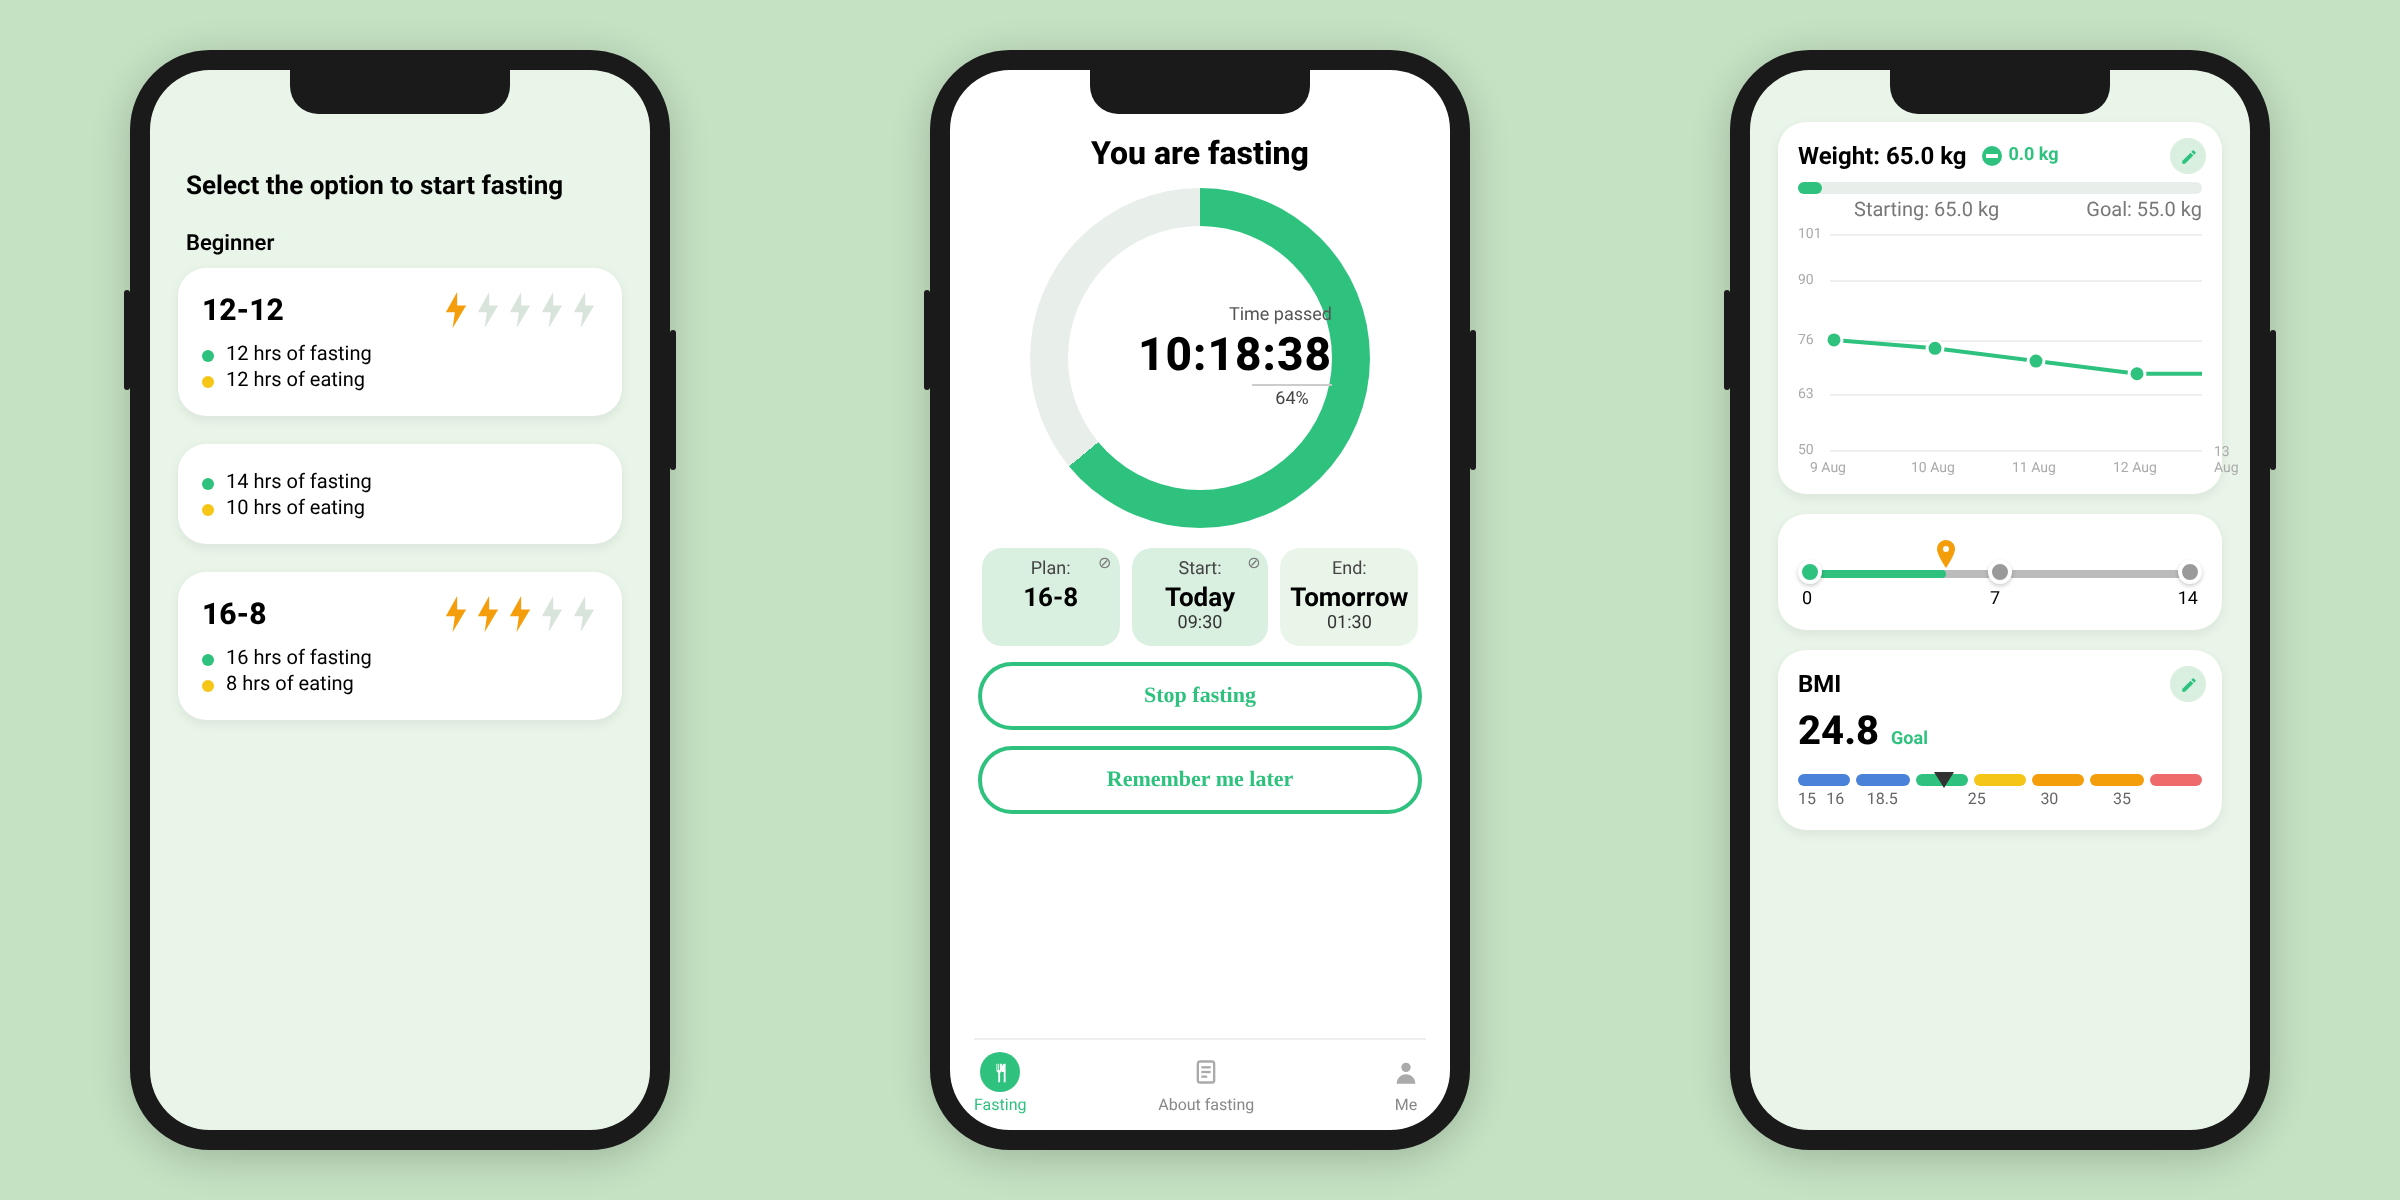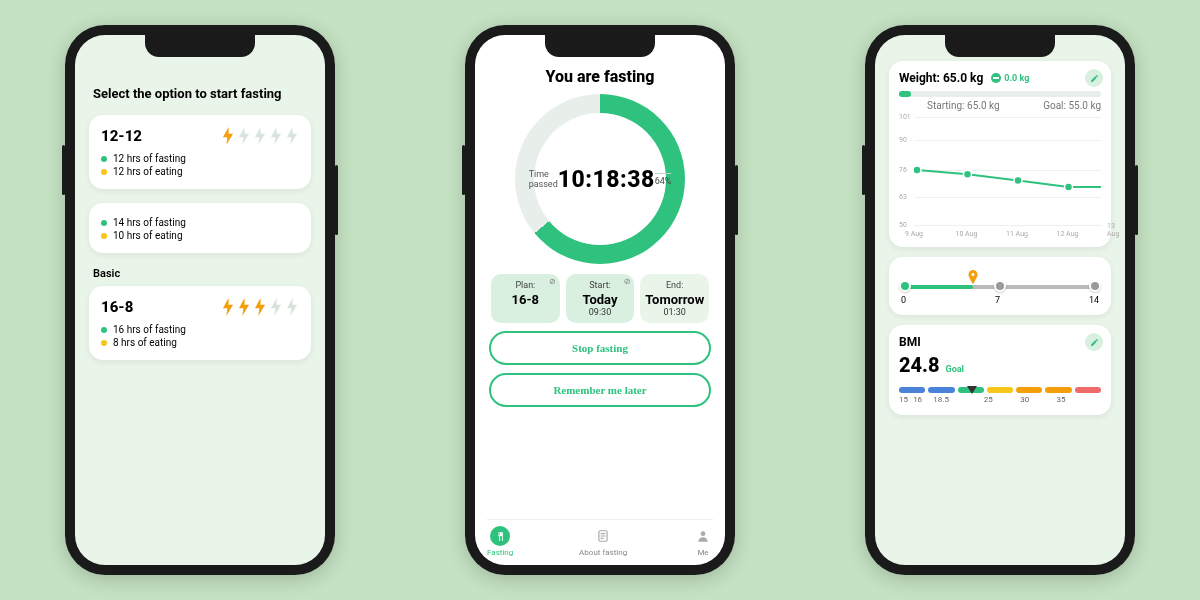--- a/index.html
+++ b/index.html
@@ -20,21 +20,21 @@
   .bolt-icon { width:14px; height:18px; }
   .plan-line { font-size:10px; display:flex; align-items:center; gap:6px; margin-top:2px; }
   .dot { width:6px; height:6px; border-radius:50%; display:inline-block; }
   .dot.green { background:#2ec27e; }
   .dot.yellow { background:#f5c518; }
 
   
   .s2-title { font-size:16px; font-weight:800; text-align:center; margin-bottom:8px; }
   .ring-wrap { display:flex; justify-content:center; margin-bottom:10px; position:relative; }
   .ring { width:170px; height:170px; border-radius:50%; background:conic-gradient(#2ec27e 0 64%, #e8eee9 64% 100%); display:flex; align-items:center; justify-content:center; }
-  .ring-inner { width:132px; height:132px; background:#fff; border-radius:50%; display:flex; flex-direction:row; align-items:center; justify-content:center; }
+  .ring-inner { width:132px; height:132px; background:#fff; border-radius:50%; display:flex; flex-direction:column; align-items:flex-end; justify-content:center; }
   .ring-label { font-size:9px; color:#555; }
   .ring-time { font-size:23px; font-weight:800; letter-spacing:0.5px; margin:1px 0; }
   .ring-pct { font-size:9px; color:#444; border-top:1px solid #ccc; padding-top:2px; width:40px; text-align:center; }
   .slot-row { display:flex; gap:6px; margin:6px 2px; }
   .slot { flex:1; background:#eaf5ea; border-radius:10px; padding:6px 4px; text-align:center; position:relative; }
   .slot.editable { background:#d9efe0; }
   .slot-head { font-size:9px; color:#444; margin-bottom:2px; }
   .slot-main { font-size:13px; font-weight:700; }
   .slot-sub { font-size:9px; color:#333; }
   .slot-edit { position:absolute; top:3px; right:4px; font-size:8px; color:#7a7a7a; }
@@ -76,20 +76,21 @@
   .bmi-labels span { flex:0 0 auto; }
 </style>
 </head>
 <body>
 
 <div class="phone">
   <div class="btn-right"></div>
   <div class="screen">
     <div class="s1-title">Select the option to start fasting</div>
     <div id="s1-groups">
+        <div class="s1-group-label">Beginner</div>
         <div class="plan-card">
       <div class="plan-title">
             <span>12-12</span>
             <span class="bolts">
               <svg class="bolt-icon" viewBox="0 0 24 32">
                 <path fill="#f59e0b" d="M13 0 L3 18 H11 L9 32 L21 12 H13 Z"></path>
               </svg>
               <svg class="bolt-icon" viewBox="0 0 24 32">
                 <path fill="#d8e4da" d="M13 0 L3 18 H11 L9 32 L21 12 H13 Z"></path>
               </svg>
@@ -116,21 +117,20 @@
         <div class="plan-card">
       <div class="plan-line">
             <span class="dot green"></span>
             <span>14 hrs of fasting</span>
           </div>
       <div class="plan-line">
             <span class="dot yellow"></span>
             <span>10 hrs of eating</span>
           </div>
     </div>
-        <div class="s1-group-label">Basic</div>
         <div class="plan-card">
       <div class="plan-title">
             <span>16-8</span>
             <span class="bolts">
               <svg class="bolt-icon" viewBox="0 0 24 32">
                 <path fill="#f59e0b" d="M13 0 L3 18 H11 L9 32 L21 12 H13 Z"></path>
               </svg>
               <svg class="bolt-icon" viewBox="0 0 24 32">
                 <path fill="#f59e0b" d="M13 0 L3 18 H11 L9 32 L21 12 H13 Z"></path>
               </svg>

